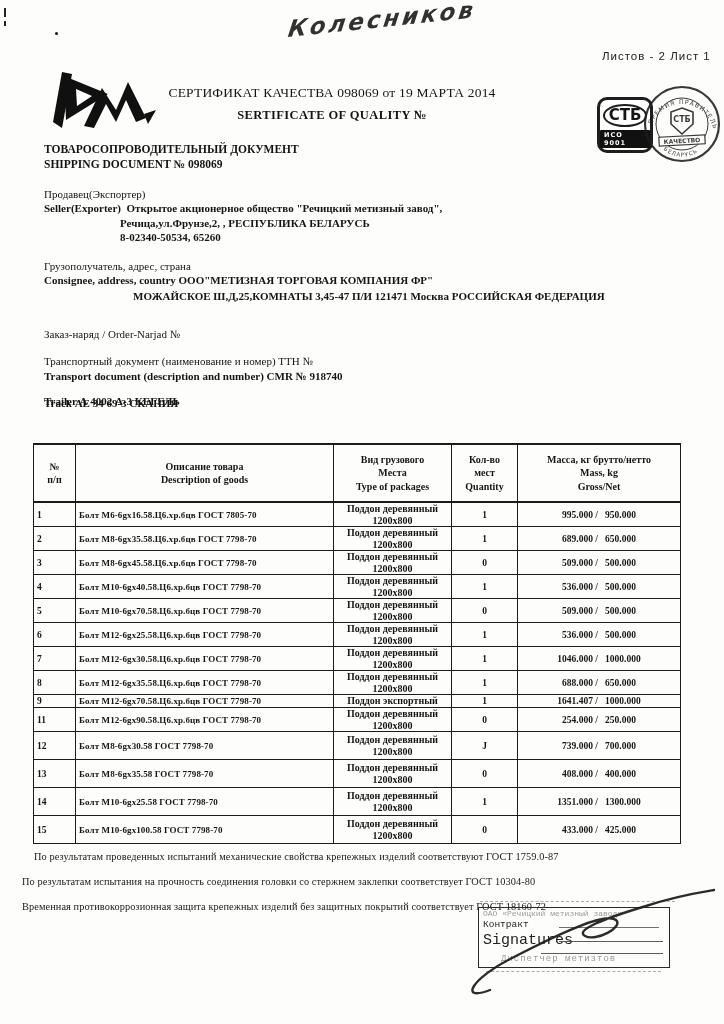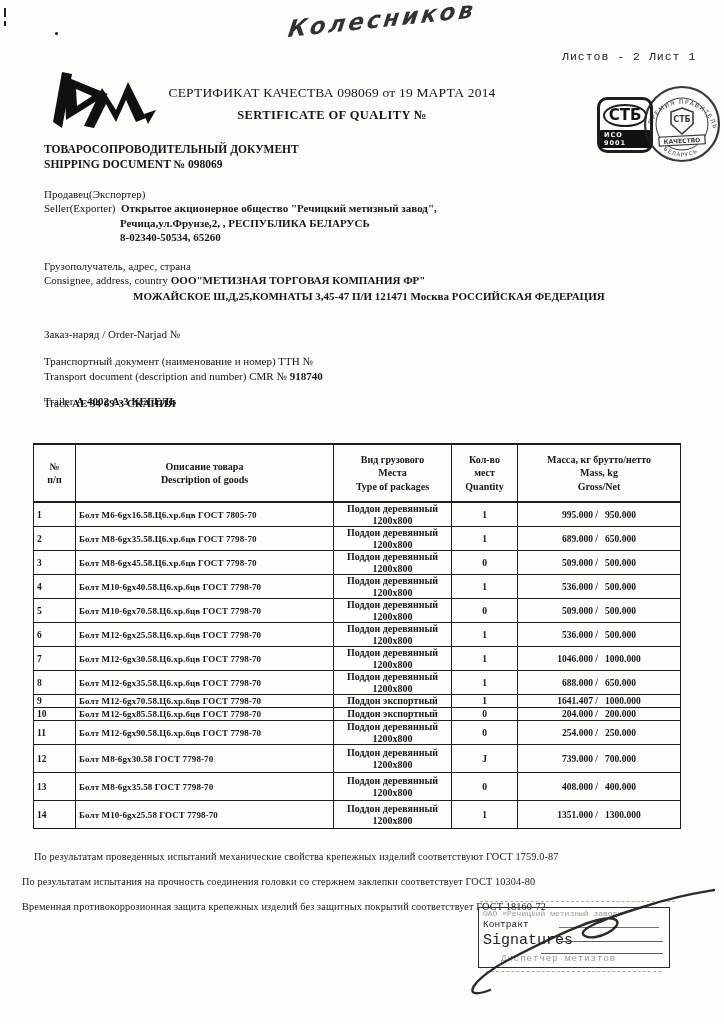--- a/index.html
+++ b/index.html
@@ -3,39 +3,39 @@
 <meta charset="utf-8">
 <style>
   html,body{margin:0;padding:0;background:#e8e8e8;}
   .page{
     position:relative;width:724px;height:1024px;background:#fdfdfc;
     font-family:"Liberation Serif", serif;color:#151515;overflow:hidden;
     box-shadow:0 0 6px rgba(0,0,0,.3);
   }
   .abs{position:absolute;}
   .b{font-weight:bold;}
-  .mono{font-family:Liberation Mono, monospace;}
+  .mono{font-family:Liberation Sans, sans-serif;margin-left:40px;}
 
   
   .edge-dash{width:2px;height:9px;background:#222;}
   .dot{width:3px;height:3px;background:#111;border-radius:50%;}
 
   .handwriting{
     font-family:"DejaVu Sans",sans-serif;font-style:italic;font-weight:600;
     font-size:23px;letter-spacing:3px;color:#1b1b1b;
     transform:rotate(-6deg) skewX(-14deg);opacity:.9;
   }
   .sheet-info{font-size:11.5px;letter-spacing:1px;color:#222;}
 
   .title-wrap{width:460px;text-align:center;line-height:1;}
   .title-ru{font-size:13.5px;font-weight:normal;letter-spacing:.2px;}
   .title-en{font-size:12.5px;font-weight:bold;margin-top:9px;letter-spacing:.4px;}
 
   .hline{font-size:11px;line-height:1.28;}
-  .lbl{font-weight:normal;}
+  .lbl{font-weight:bold;}
   .val{font-weight:bold;}
 
   
   table.goods{border-collapse:collapse;width:647px;table-layout:fixed;}
   table.goods th, table.goods td{
     border:1.5px solid #1c1c1c;padding:0 3px;vertical-align:middle;
     overflow:hidden;
   }
   table.goods thead th{border-bottom:2px solid #1c1c1c;border-top:2px solid #1c1c1c;}
   th.h{font-size:10px;font-weight:bold;text-align:center;line-height:1.35;height:56px;}
@@ -281,30 +281,20 @@
       <td class="c-num">9</td>
       <td class="c-desc">Болт М12-6gх70.58.Ц6.хр.бцв ГОСТ 7798-70</td>
       <td class="c-pkg">
         <div class="p1">Поддон экспортный</div>
 
       </td>
       <td class="c-qty">1</td>
       <td class="c-mass">1641.407 /   1000.000</td>
     </tr>
 
-    <tr class="slim">
-      <td class="c-num">10</td>
-      <td class="c-desc">Болт М12-6gх85.58.Ц6.хр.бцв ГОСТ 7798-70</td>
-      <td class="c-pkg">
-        <div class="p1">Поддон экспортный</div>
-
-      </td>
-      <td class="c-qty">0</td>
-      <td class="c-mass">204.000 /   200.000</td>
-    </tr>
 
     <tr class="norm">
       <td class="c-num">11</td>
       <td class="c-desc">Болт М12-6gх90.58.Ц6.хр.бцв ГОСТ 7798-70</td>
       <td class="c-pkg">
         <div class="p1">Поддон деревянный</div>
         <div class="p2">1200х800</div>
       </td>
       <td class="c-qty">0</td>
       <td class="c-mass">254.000 /   250.000</td>
@@ -336,20 +326,30 @@
       <td class="c-num">14</td>
       <td class="c-desc">Болт М10-6gх25.58 ГОСТ 7798-70</td>
       <td class="c-pkg">
         <div class="p1">Поддон деревянный</div>
         <div class="p2">1200х800</div>
       </td>
       <td class="c-qty">1</td>
       <td class="c-mass">1351.000 /   1300.000</td>
     </tr>
 
+    <tr class="tall">
+      <td class="c-num">15</td>
+      <td class="c-desc">Болт М10-6gх100.58 ГОСТ 7798-70</td>
+      <td class="c-pkg">
+        <div class="p1">Поддон деревянный</div>
+        <div class="p2">1200х800</div>
+      </td>
+      <td class="c-qty">0</td>
+      <td class="c-mass">433.000 /   425.000</td>
+    </tr>
   </tbody>
   </table>
 
   <div class="abs note" style="left:34px;top:851px;">По результатам проведенных испытаний механические свойства крепежных изделий соответствуют ГОСТ 1759.0-87</div>
   <div class="abs note" style="left:22px;top:876px;">По результатам испытания на прочность соединения головки со стержнем заклепки соответствует ГОСТ 10304-80</div>
   <div class="abs note" style="left:22px;top:901px;">Временная противокоррозионная защита крепежных изделий без защитных покрытий соответствует ГОСТ 18160-72</div>
 
   <div class="abs dashed-artifact" style="left:480px;top:901px;width:195px;"></div>
   <div class="abs dashed-artifact" style="left:486px;top:971px;width:175px;"></div>
 

